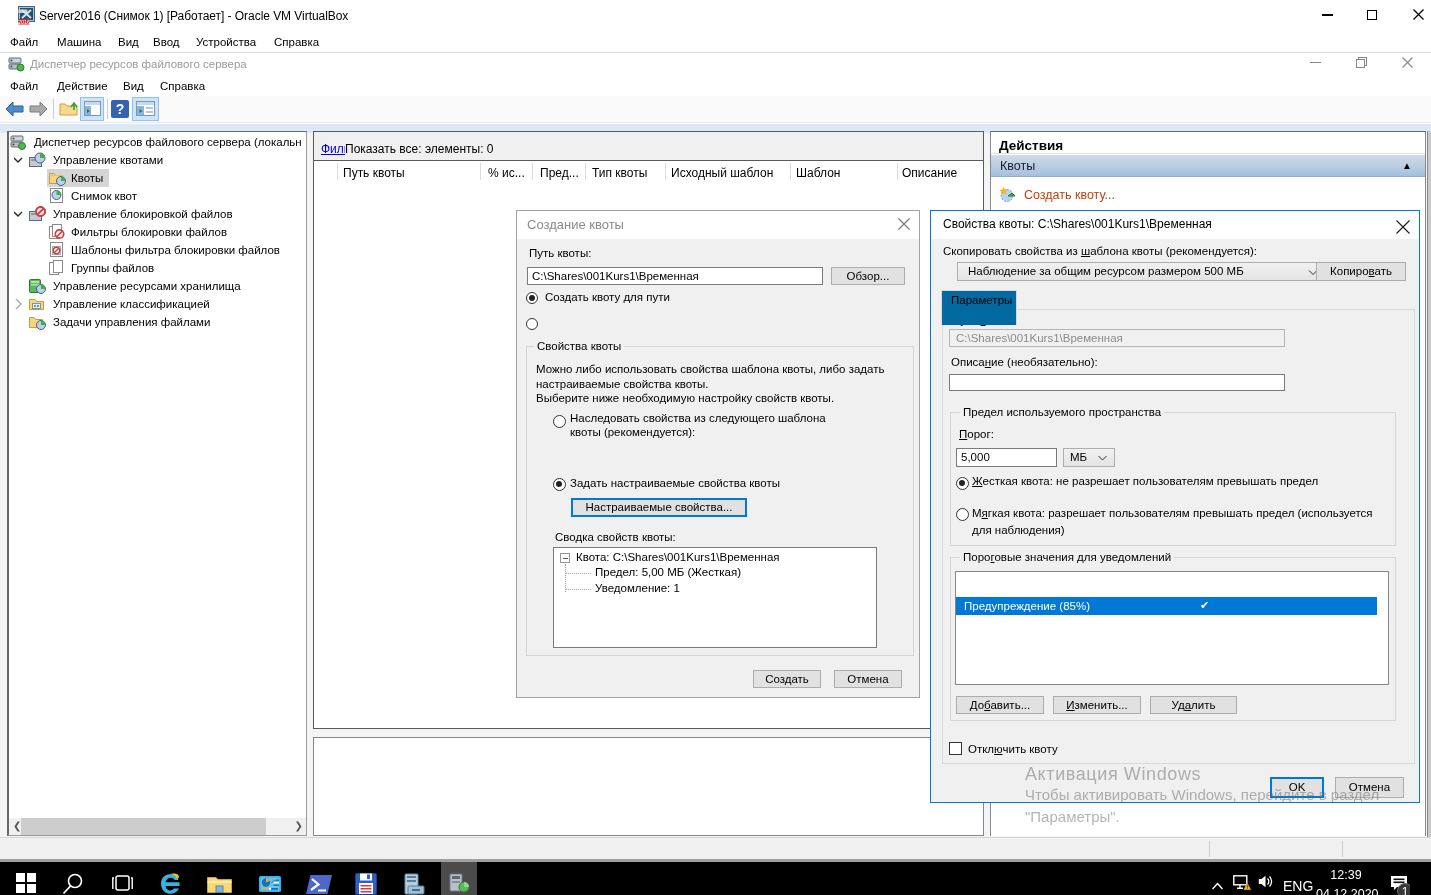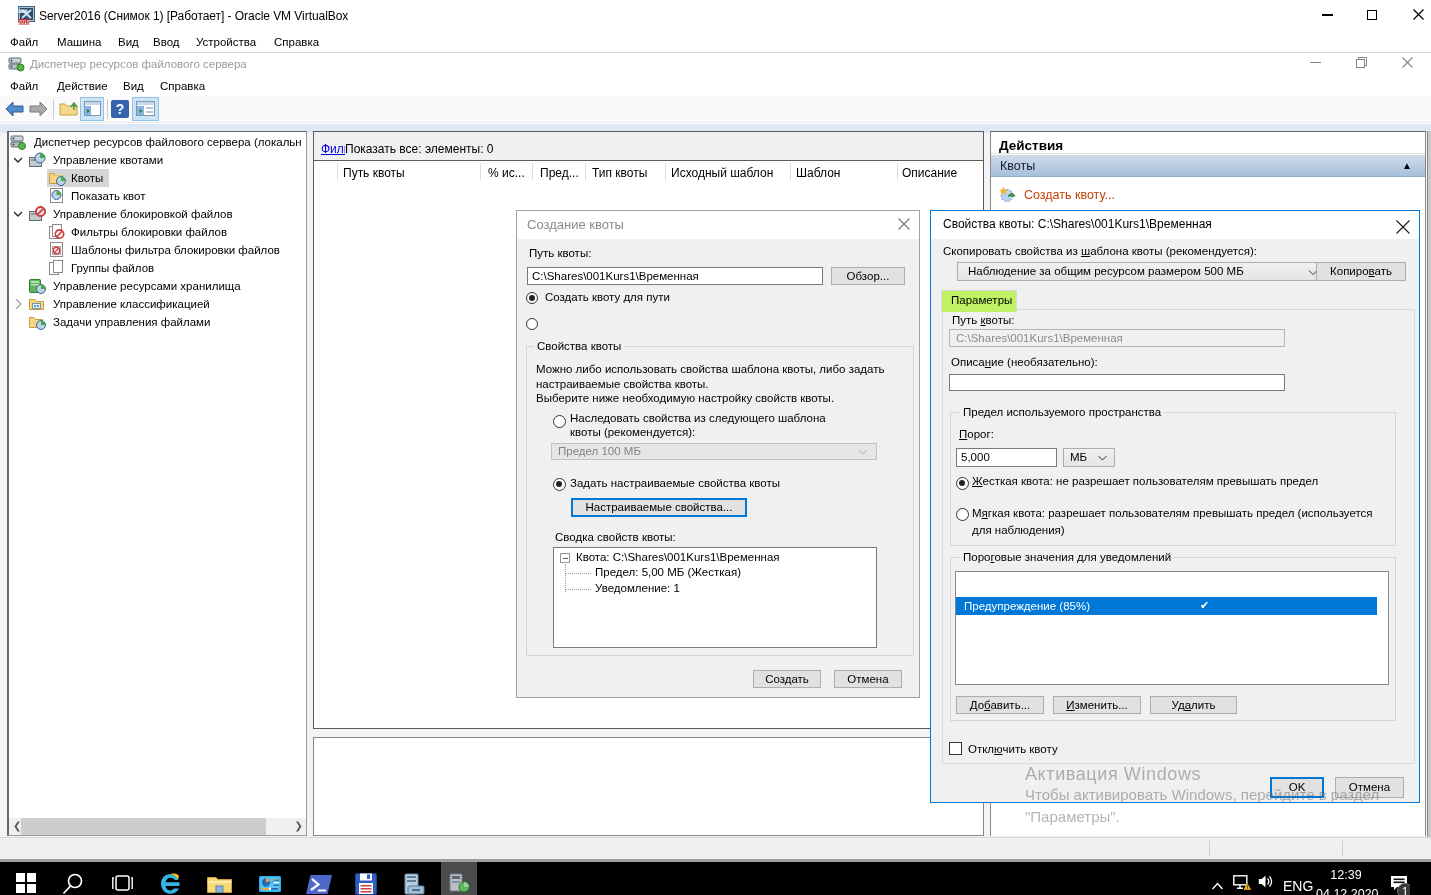--- a/index.html
+++ b/index.html
@@ -167,21 +167,21 @@
         <path d="M12 11 L12 6.5 A4.5 4.5 0 0 1 16.5 11 Z" fill="#44ad44"></path>
       </svg>
       <span style="left:61px" class="abs">Квоты</span>
     </div>
   <div class="trow" style="left:1px;top:55px">
       <svg class="ic abs" style="left:39px" width="16" height="16">
         <rect x="1.5" y="0.5" width="12" height="14" fill="#fff" stroke="#8a8a8a"></rect>
         <circle cx="7.5" cy="7" r="4.5" fill="#bcd0e8" stroke="#3c6496"></circle>
         <path d="M7.5 7 L7.5 2.5 A4.5 4.5 0 0 1 12 7 Z" fill="#44ad44"></path>
       </svg>
-      <span style="left:61px" class="abs">Показать квот</span>
+      <span style="left:61px" class="abs">Снимок квот</span>
     </div>
   <div class="trow" style="left:1px;top:73px">
       <svg class="abs" style="left:4px;top:5px" width="9" height="8">
         <path d="M0 2 L4 6 L8 2" stroke="#262626" stroke-width="1.4" fill="none"></path>
       </svg>
       <svg class="ic abs" style="left:19px" width="17" height="16">
         <rect x="0.5" y="5.5" width="12" height="9" fill="#c3cad0" stroke="#5f6a73"></rect>
         <rect x="2" y="7" width="9" height="2" fill="#8f9aa3"></rect>
         <circle cx="11.5" cy="5.5" r="5" fill="#e8e8e8" stroke="#888"></circle>
         <circle cx="11.5" cy="5.5" r="4.5" fill="none" stroke="#d23d3d" stroke-width="1.8"></circle>
@@ -307,24 +307,20 @@
   <div class="btn" style="left:314px;top:56px;width:74px;height:18px;line-height:16px">Обзор...</div>
   <div class="radio on" style="left:9px;top:81px"></div>
   <div class="abs" style="left:28px;top:80px">Создать квоту для пути</div>
   <div class="radio" style="left:9px;top:107px"></div>
   <div class="grp" style="left:9px;top:135px;width:388px;height:310px">
     <span class="gl" style="left:7px">Свойства квоты</span>
     <div class="abs" style="left:9px;top:15px;line-height:15px">Можно либо использовать свойства шаблона квоты, либо задать<br>настраиваемые свойства квоты.</div>
     <div class="abs" style="left:9px;top:45px">Выберите ниже необходимую настройку свойств квоты.</div>
     <div class="radio" style="left:26px;top:68px;width:13px;height:13px"></div>
     <div class="abs" style="left:43px;top:64px;line-height:14px">Наследовать свойства из следующего шаблона<br>квоты (рекомендуется):</div>
-    <div class="abs" style="left:24px;top:96px;width:326px;height:17px;background:#e6e6e6;border:1px solid #c2c2c2;color:#848484;line-height:15px;padding-left:6px">Предел 100 МБ
-      <svg style="position:absolute;right:8px;top:6px" width="9" height="5">
-          <path d="M0 0 L4 4 L8 0" stroke="#b0b0b0" fill="none"></path>
-        </svg></div>
     <div class="radio on" style="left:26px;top:131px;width:13px;height:13px"></div>
     <div class="abs" style="left:43px;top:130px">Задать настраиваемые свойства квоты</div>
     <div class="btn" style="left:44px;top:151px;width:176px;height:19px;line-height:15px;border:2px solid #0078d7">Настраиваемые свойства...</div>
     <div class="abs" style="left:28px;top:184px">Сводка свойств квоты:</div>
     <div class="fld" style="left:26px;top:200px;width:324px;height:101px">
       <div class="abs" style="left:6px;top:5px;width:10px;height:10px;border:1px solid #969696;background:#fff">
           <span style="position:absolute;left:1.5px;top:3.5px;width:5px;height:1px;background:#555"></span>
         </div>
       <div class="abs" style="left:22px;top:3px">Квота: C:\Shares\001Kurs1\Временная</div>
       <div class="abs" style="left:41px;top:18px">Предел: 5,00 МБ (Жесткая)</div>
@@ -343,21 +339,21 @@
   <svg style="position:absolute;left:465px;top:9px" width="14" height="14">
         <path d="M0.5 0.5 L13.5 13.5 M13.5 0.5 L0.5 13.5" stroke="#1a1a1a" stroke-width="1.1"></path>
       </svg>
     </div>
   <div class="abs" style="left:12px;top:34px">Скопировать свойства из <u>ш</u>аблона квоты (рекомендуется):</div>
   <div class="abs" style="left:26px;top:51px;width:372px;height:19px;background:linear-gradient(#f1f1f1,#e4e4e4);border:1px solid #adadad;line-height:17px;padding-left:10px">Наблюдение за общим ресурсом размером 500 МБ
     <svg style="position:absolute;right:10px;top:7px" width="10" height="6">
         <path d="M1 0.5 L5 4.5 L9 0.5" stroke="#333" fill="none"></path>
       </svg></div>
   <div class="btn" style="left:385px;top:51px;width:90px;height:19px;line-height:17px">Копиро<u>в</u>ать</div>
-  <div class="abs" style="left:10px;top:79px;width:76px;height:22px;background:#bef264;border:1px solid #d9d9d9;border-bottom:none;z-index:2;line-height:19px"><span style="margin-left:9px">Параметры</span></div>
+  <div class="abs" style="left:10px;top:79px;width:76px;height:35px;background:#0369a1;border:1px solid #d9d9d9;border-bottom:none;z-index:2;line-height:19px"><span style="margin-left:9px">Параметры</span></div>
   <div class="abs" style="left:11px;top:98px;width:473px;height:455px;background:#f0f0f0;border:1px solid #d9d9d9">
     <div class="abs" style="left:9px;top:4px">Путь <u>к</u>воты:</div>
     <div class="abs" style="left:6px;top:19px;width:336px;height:18px;background:#f0f0f0;border:1px solid #b5b5b5;color:#8b8b8b;line-height:16px;padding-left:6px">C:\Shares\001Kurs1\Временная</div>
     <div class="abs" style="left:8px;top:46px">Описа<u>н</u>ие (необязательно):</div>
     <div class="fld" style="left:6px;top:64px;width:336px;height:17px"></div>
     <div class="grp" style="left:7px;top:102px;width:446px;height:134px">
       <span class="gl" style="left:9px">Предел используемого пространства</span>
       <div class="abs" style="left:8px;top:15px"><u>П</u>орог:</div>
       <div class="fld" style="left:5px;top:35px;width:101px;height:19px;line-height:17px;padding-left:4px">5,000</div>
       <div class="abs" style="left:112px;top:35px;width:52px;height:19px;background:linear-gradient(#f1f1f1,#e4e4e4);border:1px solid #adadad;line-height:17px;padding-left:6px">МБ

